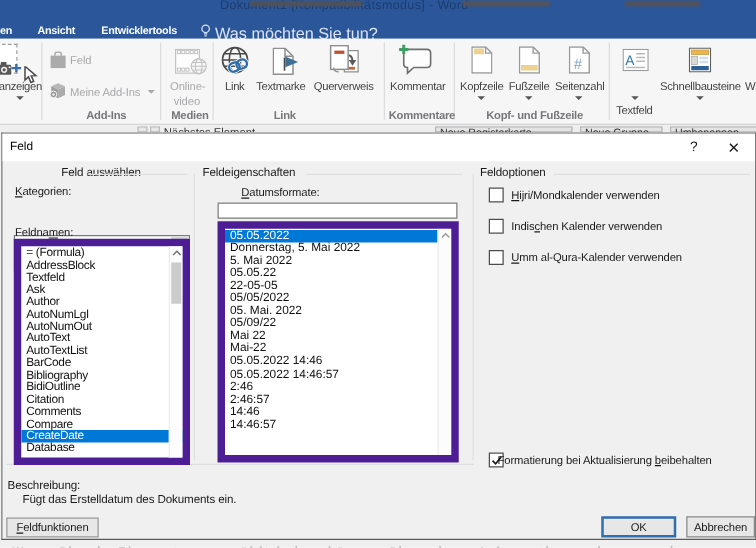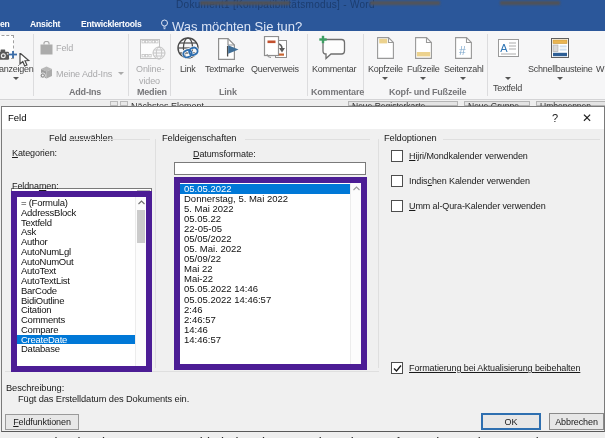--- a/index.html
+++ b/index.html
@@ -265,20 +265,21 @@
         <div class="li">= (Formula)</div>
         <div class="li">AddressBlock</div>
         <div class="li">Textfeld</div>
         <div class="li">Ask</div>
         <div class="li">Author</div>
         <div class="li">AutoNumLgl</div>
         <div class="li">AutoNumOut</div>
         <div class="li">AutoText</div>
         <div class="li">AutoTextList</div>
         <div class="li">BarCode</div>
+        <div class="li">Bibliography</div>
         <div class="li">BidiOutline</div>
         <div class="li">Citation</div>
         <div class="li">Comments</div>
         <div class="li">Compare</div>
         <div class="li sel">CreateDate</div>
         <div class="li">Database</div>
       </div>
       <div class="sbar" style="height:179px;">
         <svg class="abs" style="left:1px; top:2px;" width="9" height="7" viewBox="0 0 9 7">
             <polyline points="1.5,5 4.5,2 7.5,5" fill="none" stroke="#6f6f6f" stroke-width="1.1"></polyline>
@@ -325,21 +326,21 @@
     <div class="lbl" style="left:407px; top:44px;"><u>H</u>ijri/Mondkalender verwenden</div>
     <div class="cb" style="left:389px; top:68px;"></div>
     <div class="lbl" style="left:407px; top:69px;">Indis<u>c</u>hen Kalender verwenden</div>
     <div class="cb" style="left:389px; top:93px;"></div>
     <div class="lbl" style="left:407px; top:94px;"><u>U</u>mm al-Qura-Kalender verwenden</div>
 
     <div class="cb" style="left:389px; top:255px;"></div>
     <svg class="abs" style="left:391px; top:257px;" width="9" height="9" viewBox="0 0 9 9">
         <polyline points="1,4.5 3.5,7 8,1.5" fill="none" stroke="#1a1a1a" stroke-width="1.3"></polyline>
       </svg>
-    <div class="lbl" style="left:407px; top:256px;text-decoration:underline;">Formatierung bei Aktualisierung <u>b</u>eibehalten</div>
+    <div class="lbl" style="left:396px; top:256px;">Formatierung bei Aktualisierung <u>b</u>eibehalten</div>
 
     <div class="abs" style="left:4px; top:276px; font-size:9.3px; color:#1a1a1a; white-space:nowrap; letter-spacing:-0.1px;">Beschreibung:</div>
     <div class="abs" style="left:16px; top:287px; font-size:9.3px; color:#1a1a1a; white-space:nowrap; letter-spacing:-0.1px;">Fügt das Erstelldatum des Dokuments ein.</div>
 
     <div class="btn" style="left:3px; top:307px; width:74px; height:16px; line-height:15px;"><u>F</u>eldfunktionen</div>
     <div class="btn" style="left:479px; top:306px; width:60px; height:17px; line-height:14px; border:2px solid #2e6fb0;">OK</div>
     <div class="btn" style="left:547px; top:306px; width:55px; height:17px; line-height:16px; border:1px solid #8a8a8a;">Abbrechen</div>
   </div>
 
   <div class="abs" id="bstrip">

